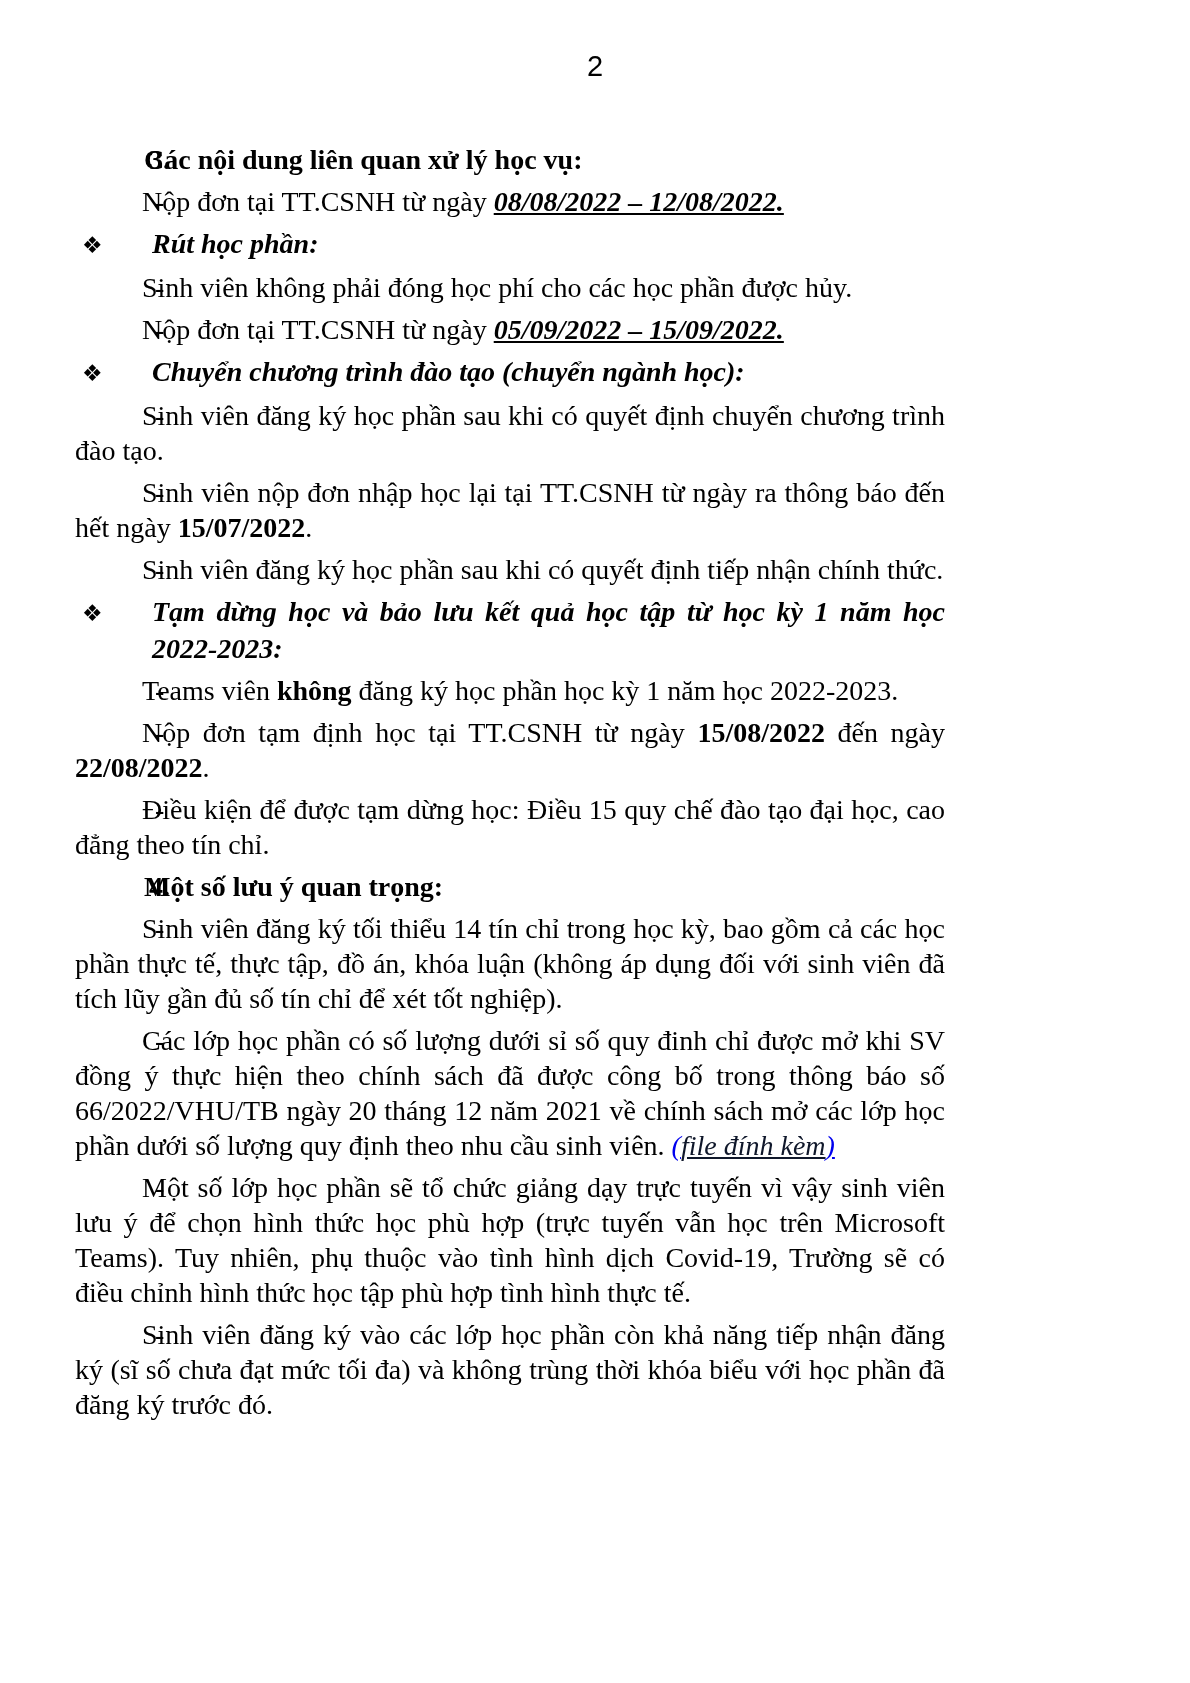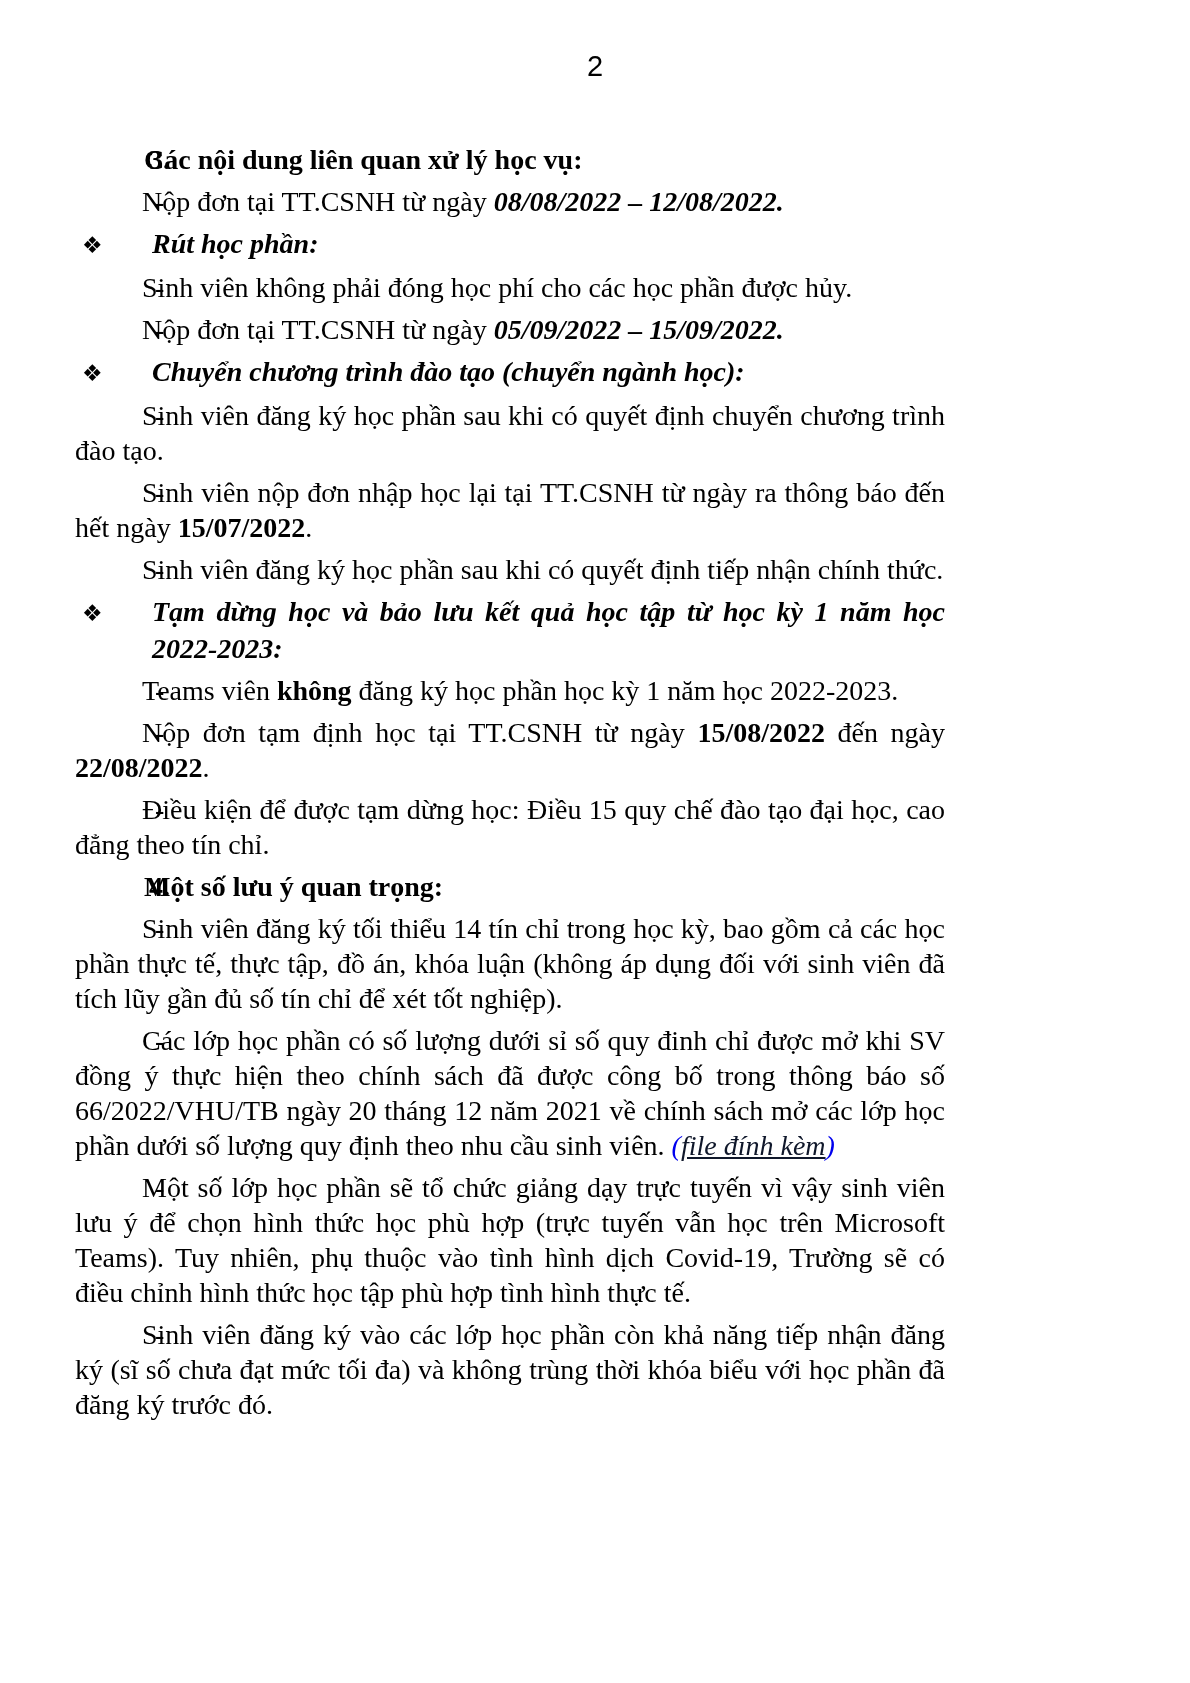--- a/index.html
+++ b/index.html
@@ -34,21 +34,21 @@
   .para.diamond { font-weight:bold; font-style:italic; padding-left:77px; text-indent:-35px; }
   .para.diamond .marker {
     display:inline-block; width:35px;
     font-style:normal;
     font-family:"DejaVu Sans", sans-serif;
     font-size:23px;
   }
   .para.dash { text-indent:40px; }
   .para.dash .marker { display:inline-block; width:27px; }
   .seg.b { font-weight:bold; }
-  .seg.i { font-style:italic; }
+  .seg.i { font-style:italic;text-decoration:underline; }
   .seg.lc { color:#0000EE; }
   a.seg.link { color:#0f172a; text-decoration:underline; cursor:pointer; }
 </style>
 </head>
 <body>
 
 <div class="page">
   <div class="page-number">2</div>
   <div class="content">
       <p class="para numbered"><span class="marker">3.</span><span class="seg">Các nội dung liên quan xử lý học vụ:</span></p>

